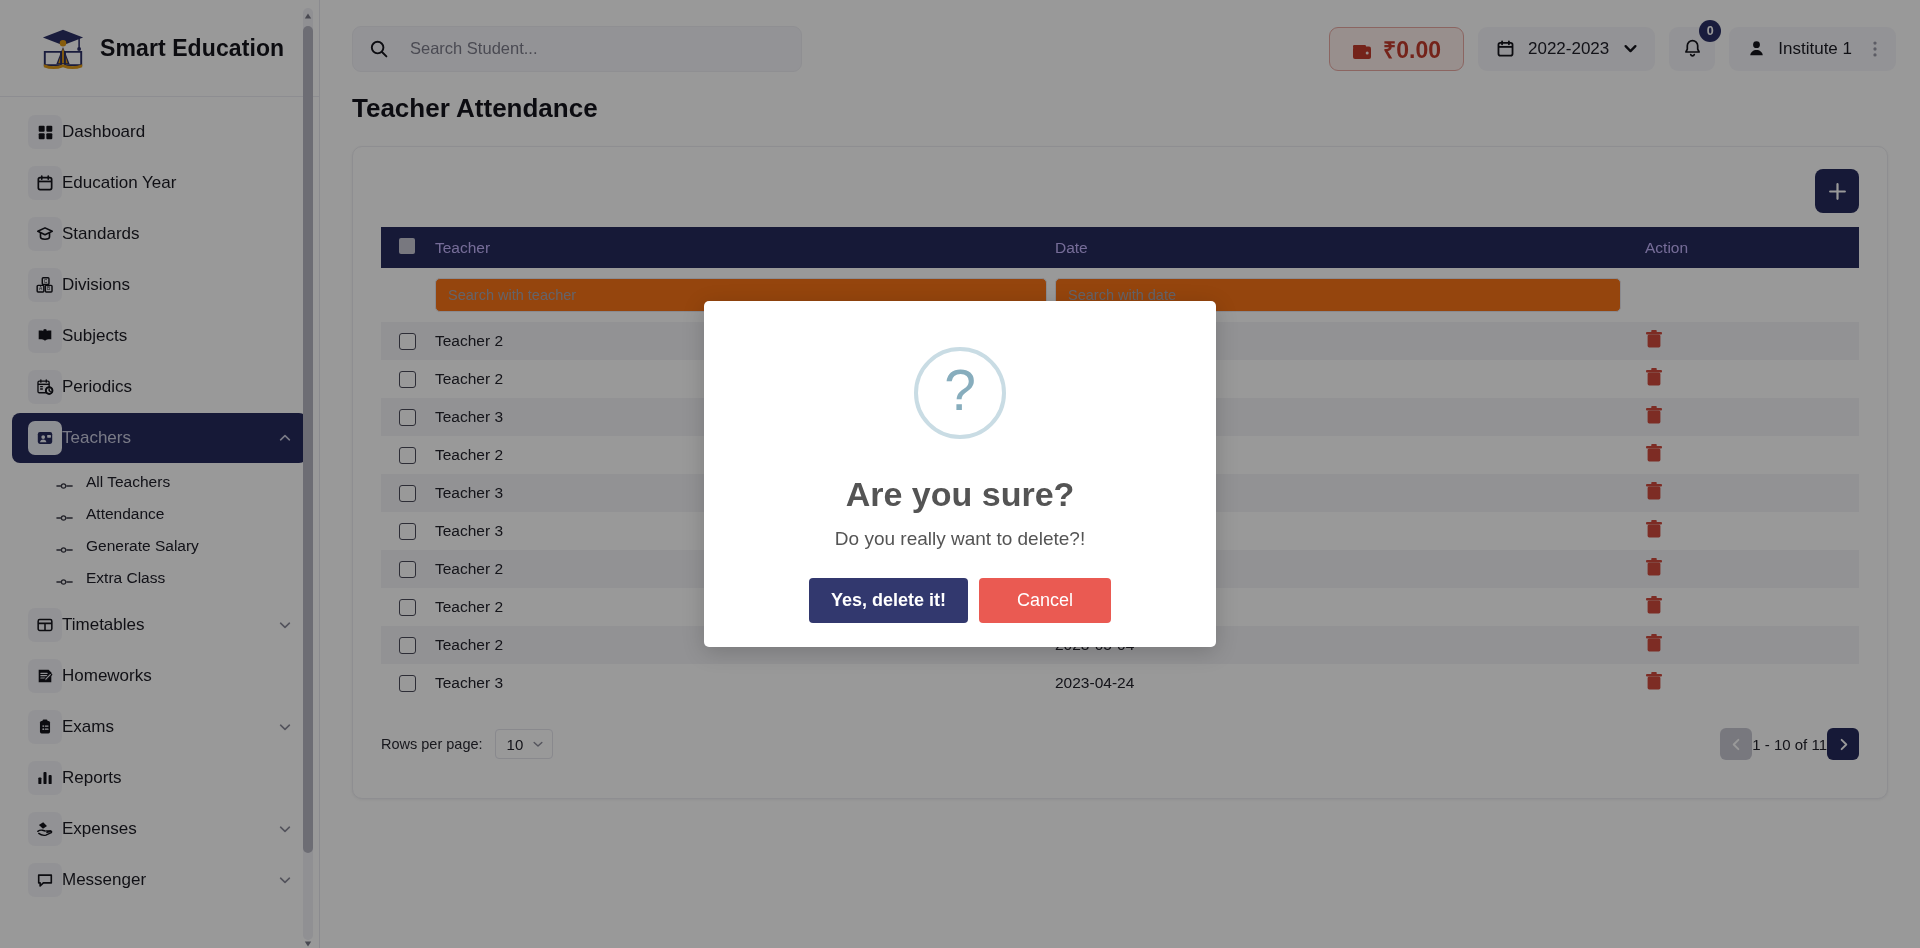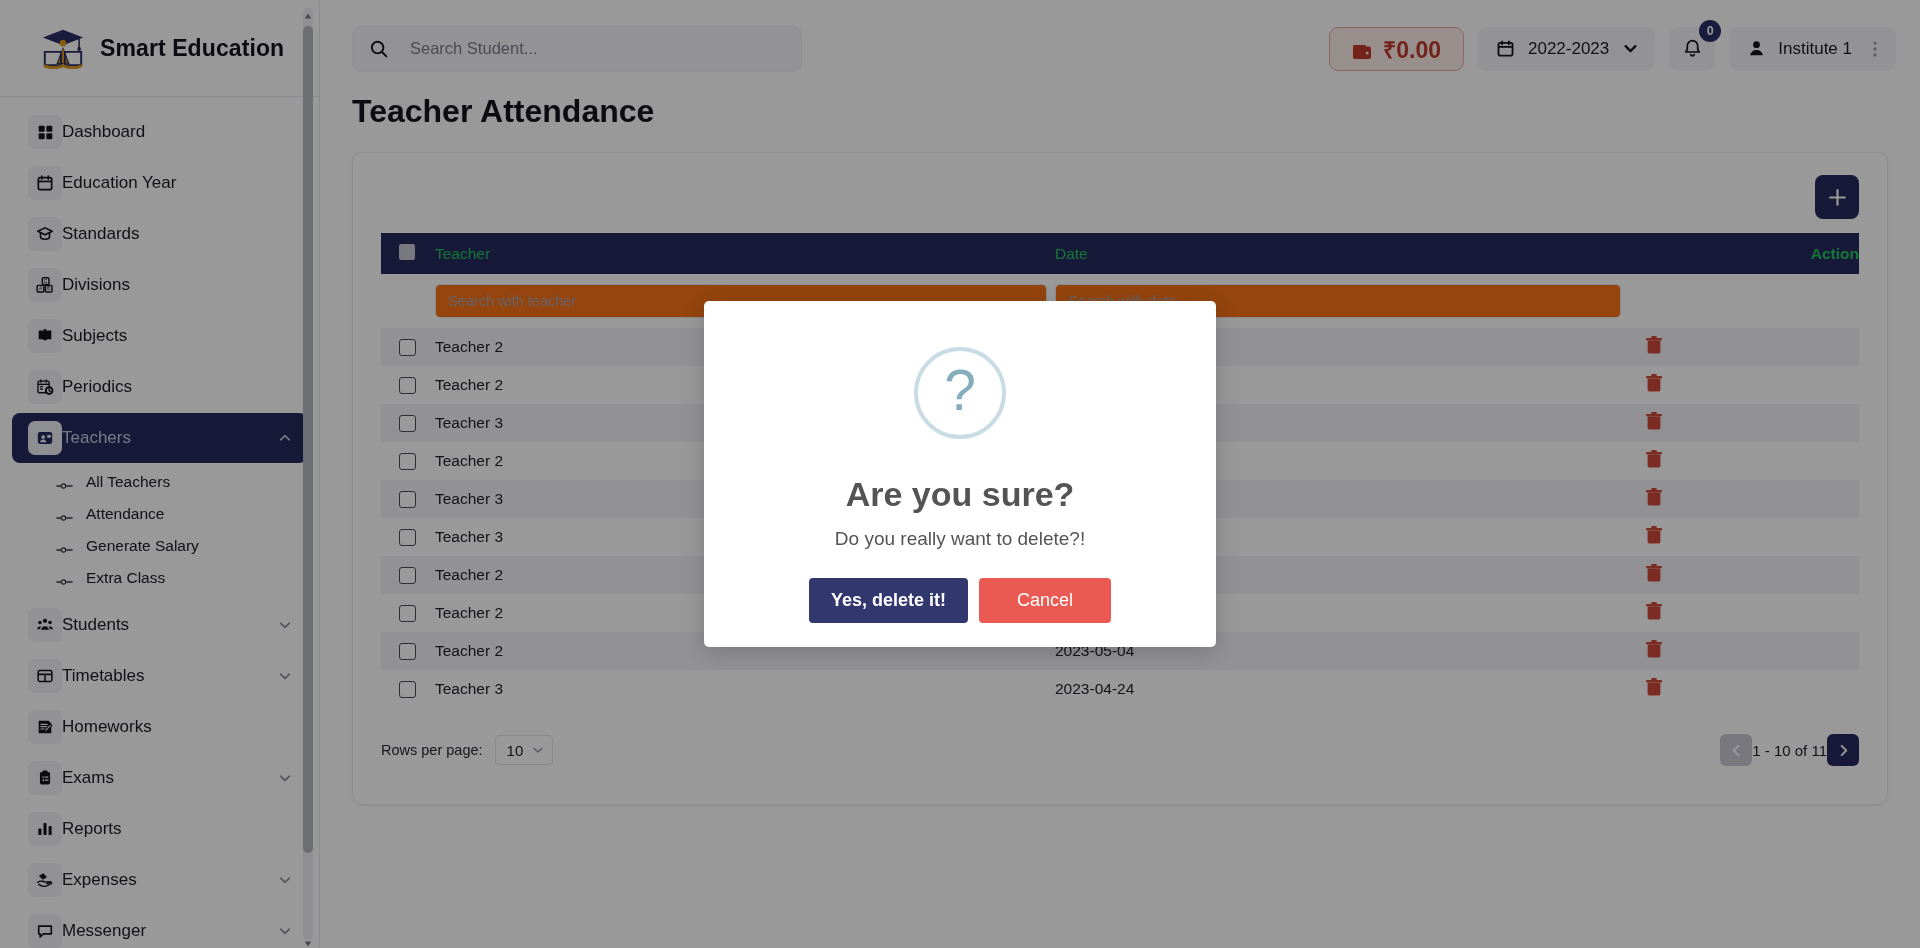--- a/index.html
+++ b/index.html
@@ -128,21 +128,21 @@
 
   .userbox {
     height: 44px; display: flex; align-items: center; gap: 12px;
     padding: 0 10px 0 18px; background: #f6f6fa; border-radius: 9px;
     font-size: 17px; color: #1b1b24;
   }
   .userbox .uico { width: 19px; height: 19px; flex: 0 0 19px; color: #14141c; }
   .kebab { width: 22px; height: 22px; color: #9a9aa8; flex: 0 0 22px; }
 
   .page-title {
-    font-size: 32px; font-weight: 700; color: #15151d;
+    font-size: 26px; font-weight: 700; color: #15151d;
     padding: 0 0 0 32px; margin-top: -4px; margin-bottom: 22px;
   }
 
   .card {
     margin: 0 32px;
     background: #ffffff;
     border: 1px solid #ededf2;
     border-radius: 10px;
     box-shadow: 0 1px 3px rgba(20,20,40,.06);
     padding: 22px 28px 38px 28px;
@@ -151,28 +151,28 @@
   .add-btn {
     width: 44px; height: 44px; border-radius: 8px;
     background: #262a5c; color: #ffffff;
     display: flex; align-items: center; justify-content: center;
     border: 0; cursor: pointer;
   }
   .add-btn svg { width: 21px; height: 21px; }
 
   table { width: 100%; border-collapse: collapse; table-layout: fixed; margin-top: 14px; }
   thead th {
-    background: #262a5c; color: #22c55e;
+    background: #262a5c; color: #c4b5fd;
     font-size: 15.5px; font-weight: 400; text-align: left;
     height: 41px; padding: 0 0 0 0;
   }
   th.c-check { width: 54px; padding-left: 18px; }
   th.c-teacher { width: 620px; }
   th.c-date { width: auto; }
-  th.c-action { width: 230px; text-align: right; padding-left: 16px; font-weight: bold; }
+  th.c-action { width: 230px; text-align: left; padding-left: 16px; }
 
   .hdr-check {
     width: 16px; height: 16px; background: #c8c8d4; border-radius: 2px; display: inline-block;
   }
 
   .filter-row td { padding: 10px 8px 10px 0; background: #fff; }
   .filter-row td.c-check { padding: 0; }
   .finput {
     width: 100%; height: 34px;
     border: 1px solid #e6e6ee; border-radius: 5px;
@@ -399,38 +399,20 @@
             <span class="sub-dot">
               <svg viewBox="0 0 20 10" width="18" height="10" fill="none" stroke="currentColor" stroke-width="1.4">
                   <path d="M1 5h4M12 5h6" stroke-linecap="round"></path>
                   <circle cx="8.4" cy="5" r="2.4"></circle>
                 </svg>
             </span>
             <span>Extra Class</span>
           </div>
         </div>
 
-        <div class="nav-item">
-          <span class="ico">
-            <svg viewBox="0 0 20 20" width="18" height="18" fill="currentColor">
-                <circle cx="10" cy="5.4" r="2.4"></circle>
-                <circle cx="4.4" cy="7.2" r="2"></circle>
-                <circle cx="15.6" cy="7.2" r="2"></circle>
-                <path d="M5.4 15.4c.6-2.6 2.3-4 4.6-4s4 1.4 4.6 4z"></path>
-                <path d="M1.2 14.6c.4-1.9 1.6-3 3.2-3 .5 0 1 .1 1.4.3-.9.8-1.5 1.8-1.8 2.7z"></path>
-                <path d="M18.8 14.6c-.4-1.9-1.6-3-3.2-3-.5 0-1 .1-1.4.3.9.8 1.5 1.8 1.8 2.7z"></path>
-              </svg>
-          </span>
-          <span class="lbl">Students</span>
-          <span class="chev">
-            <svg viewBox="0 0 16 16" width="16" height="16" fill="none" stroke="currentColor" stroke-width="1.6">
-                <path d="M3.6 6.2 8 10.4l4.4-4.2" stroke-linecap="round" stroke-linejoin="round"></path>
-              </svg>
-          </span>
-        </div>
 
         <div class="nav-item">
           <span class="ico">
             <svg viewBox="0 0 20 20" width="18" height="18" fill="none" stroke="currentColor" stroke-width="1.7">
                 <rect x="2.4" y="4" width="15.2" height="12" rx="1.8"></rect>
                 <path d="M2.4 8.2h15.2M10 8.2V16"></path>
               </svg>
           </span>
           <span class="lbl">Timetables</span>
           <span class="chev">

